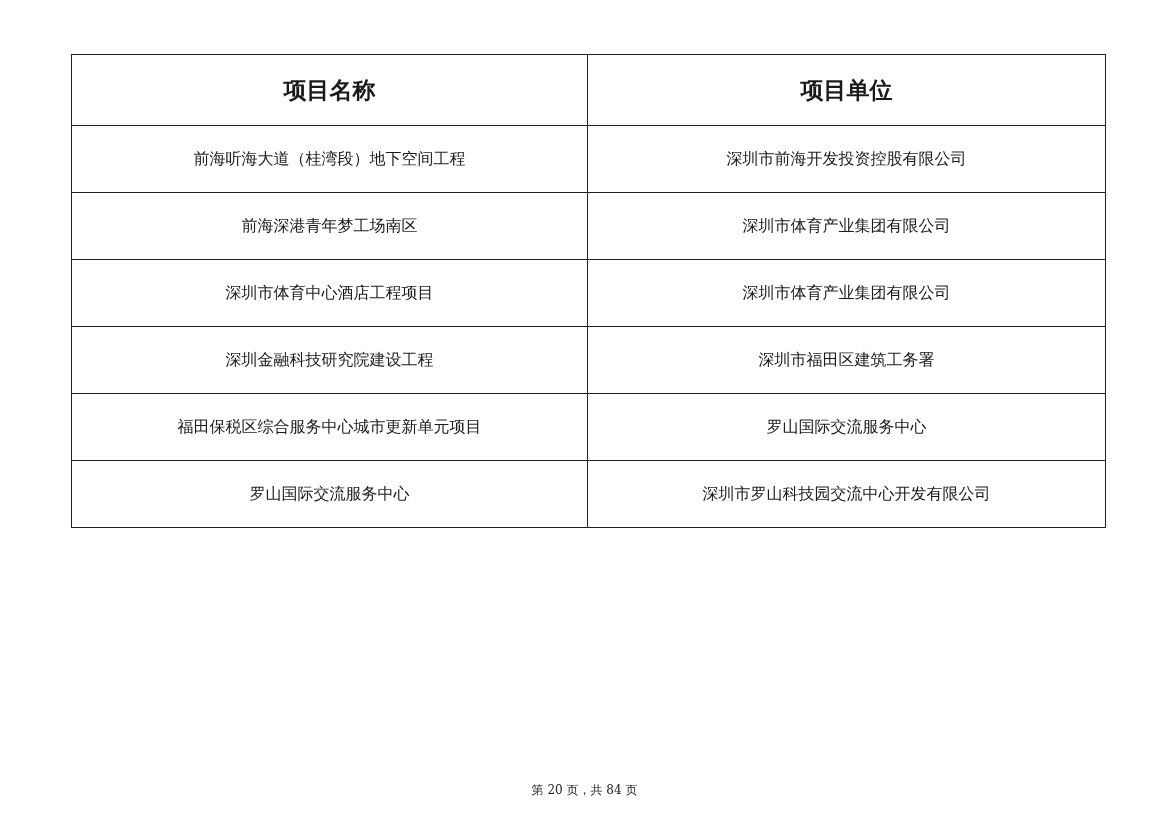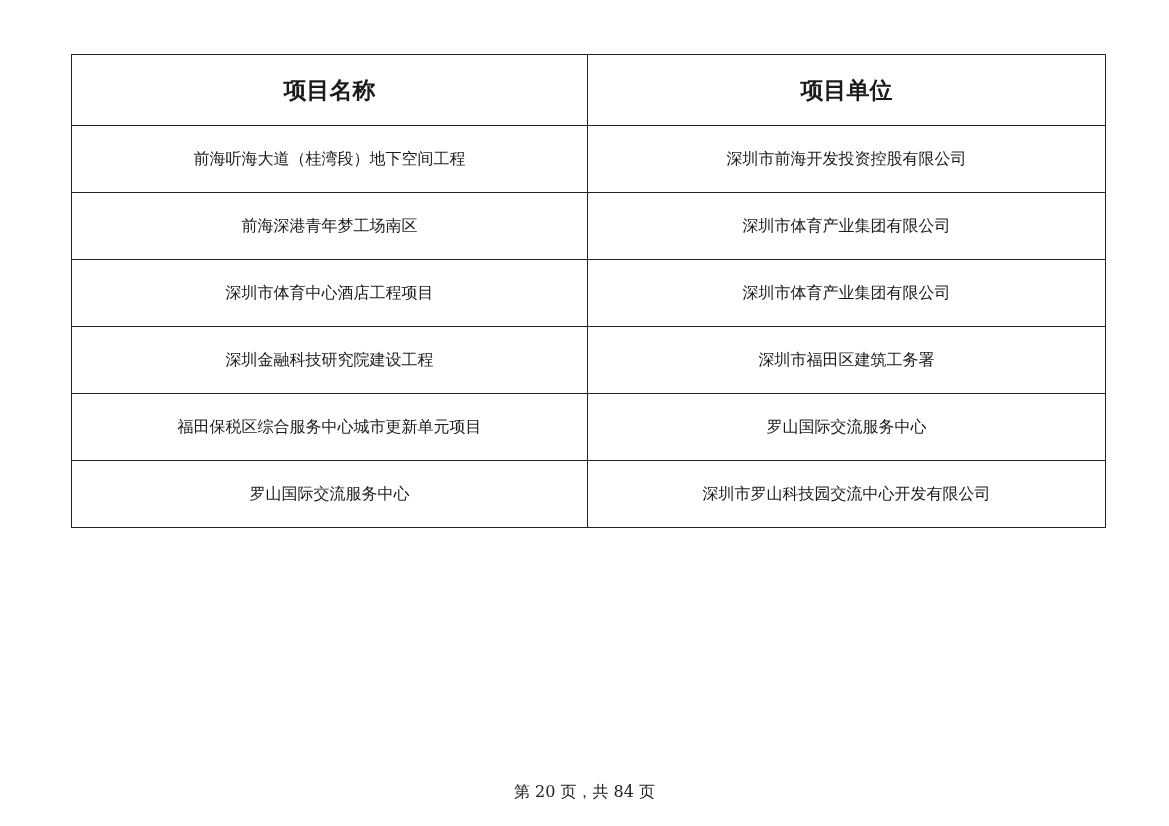--- a/index.html
+++ b/index.html
@@ -12,21 +12,21 @@
     .page-table td, .page-table th {
       border: 1.5px solid #222; text-align: center; vertical-align: middle;
       padding: 0 6px; font-size: 16px; line-height: 26px;
     }
     .page-table th { height: 70px; font-weight: bold; font-family: "DejaVu Sans", "Liberation Sans", sans-serif; font-size: 23px; }
     .page-table td { height: 66px; font-weight: normal; }
     .col-name { width: 516px; }
     .col-unit { width: 518px; }
     .footer {
       position: absolute; left: 0; width: 1169px; top: 782px;
-      text-align: center; font-size: 16px; color: #222;
+      text-align: center; font-size: 12px; color: #222;
     }
   </style>
 </head>
 <body>
 
 <table class="page-table">
   <colgroup>
     <col class="col-name">
     <col class="col-unit">
   </colgroup>

